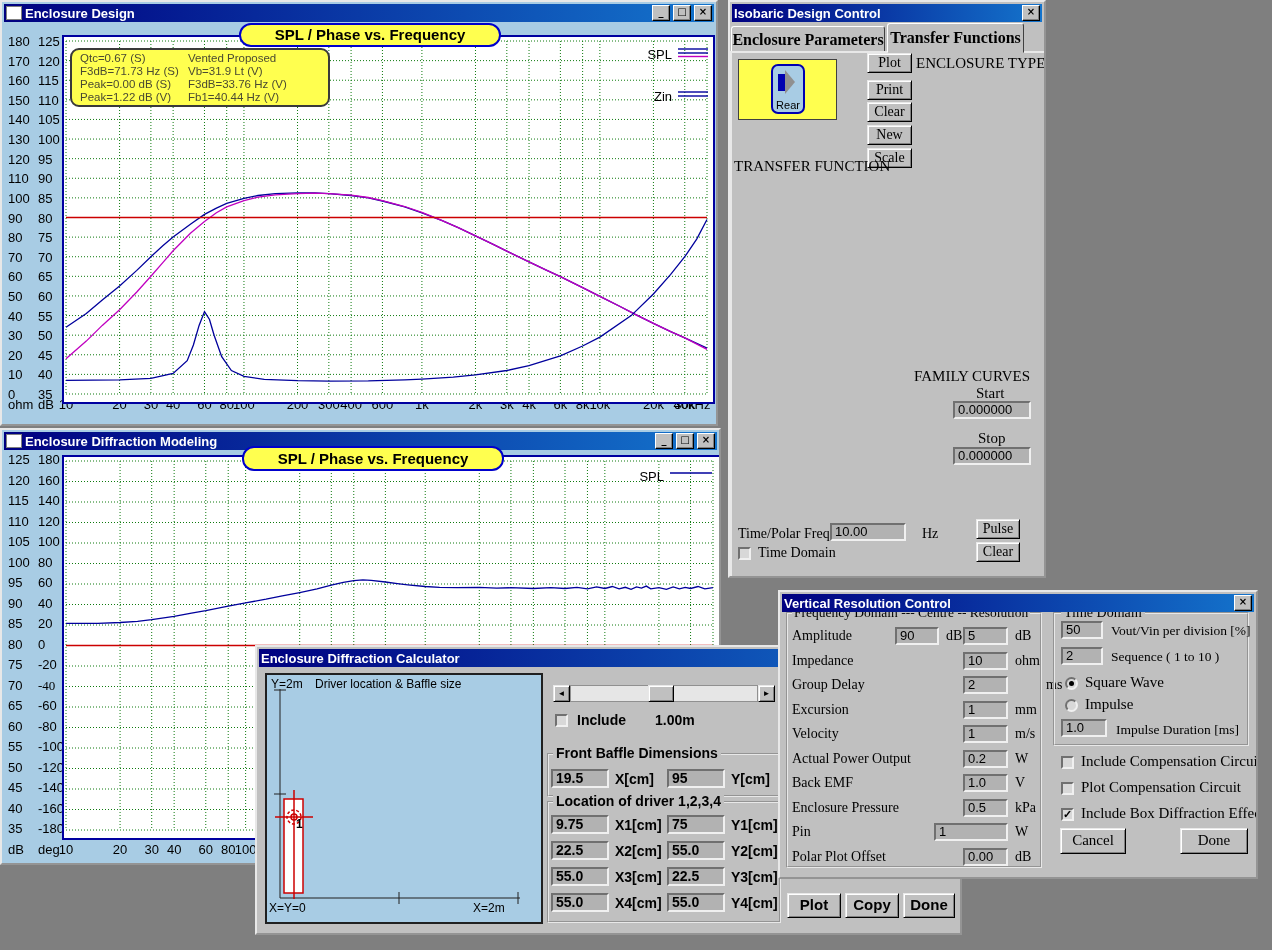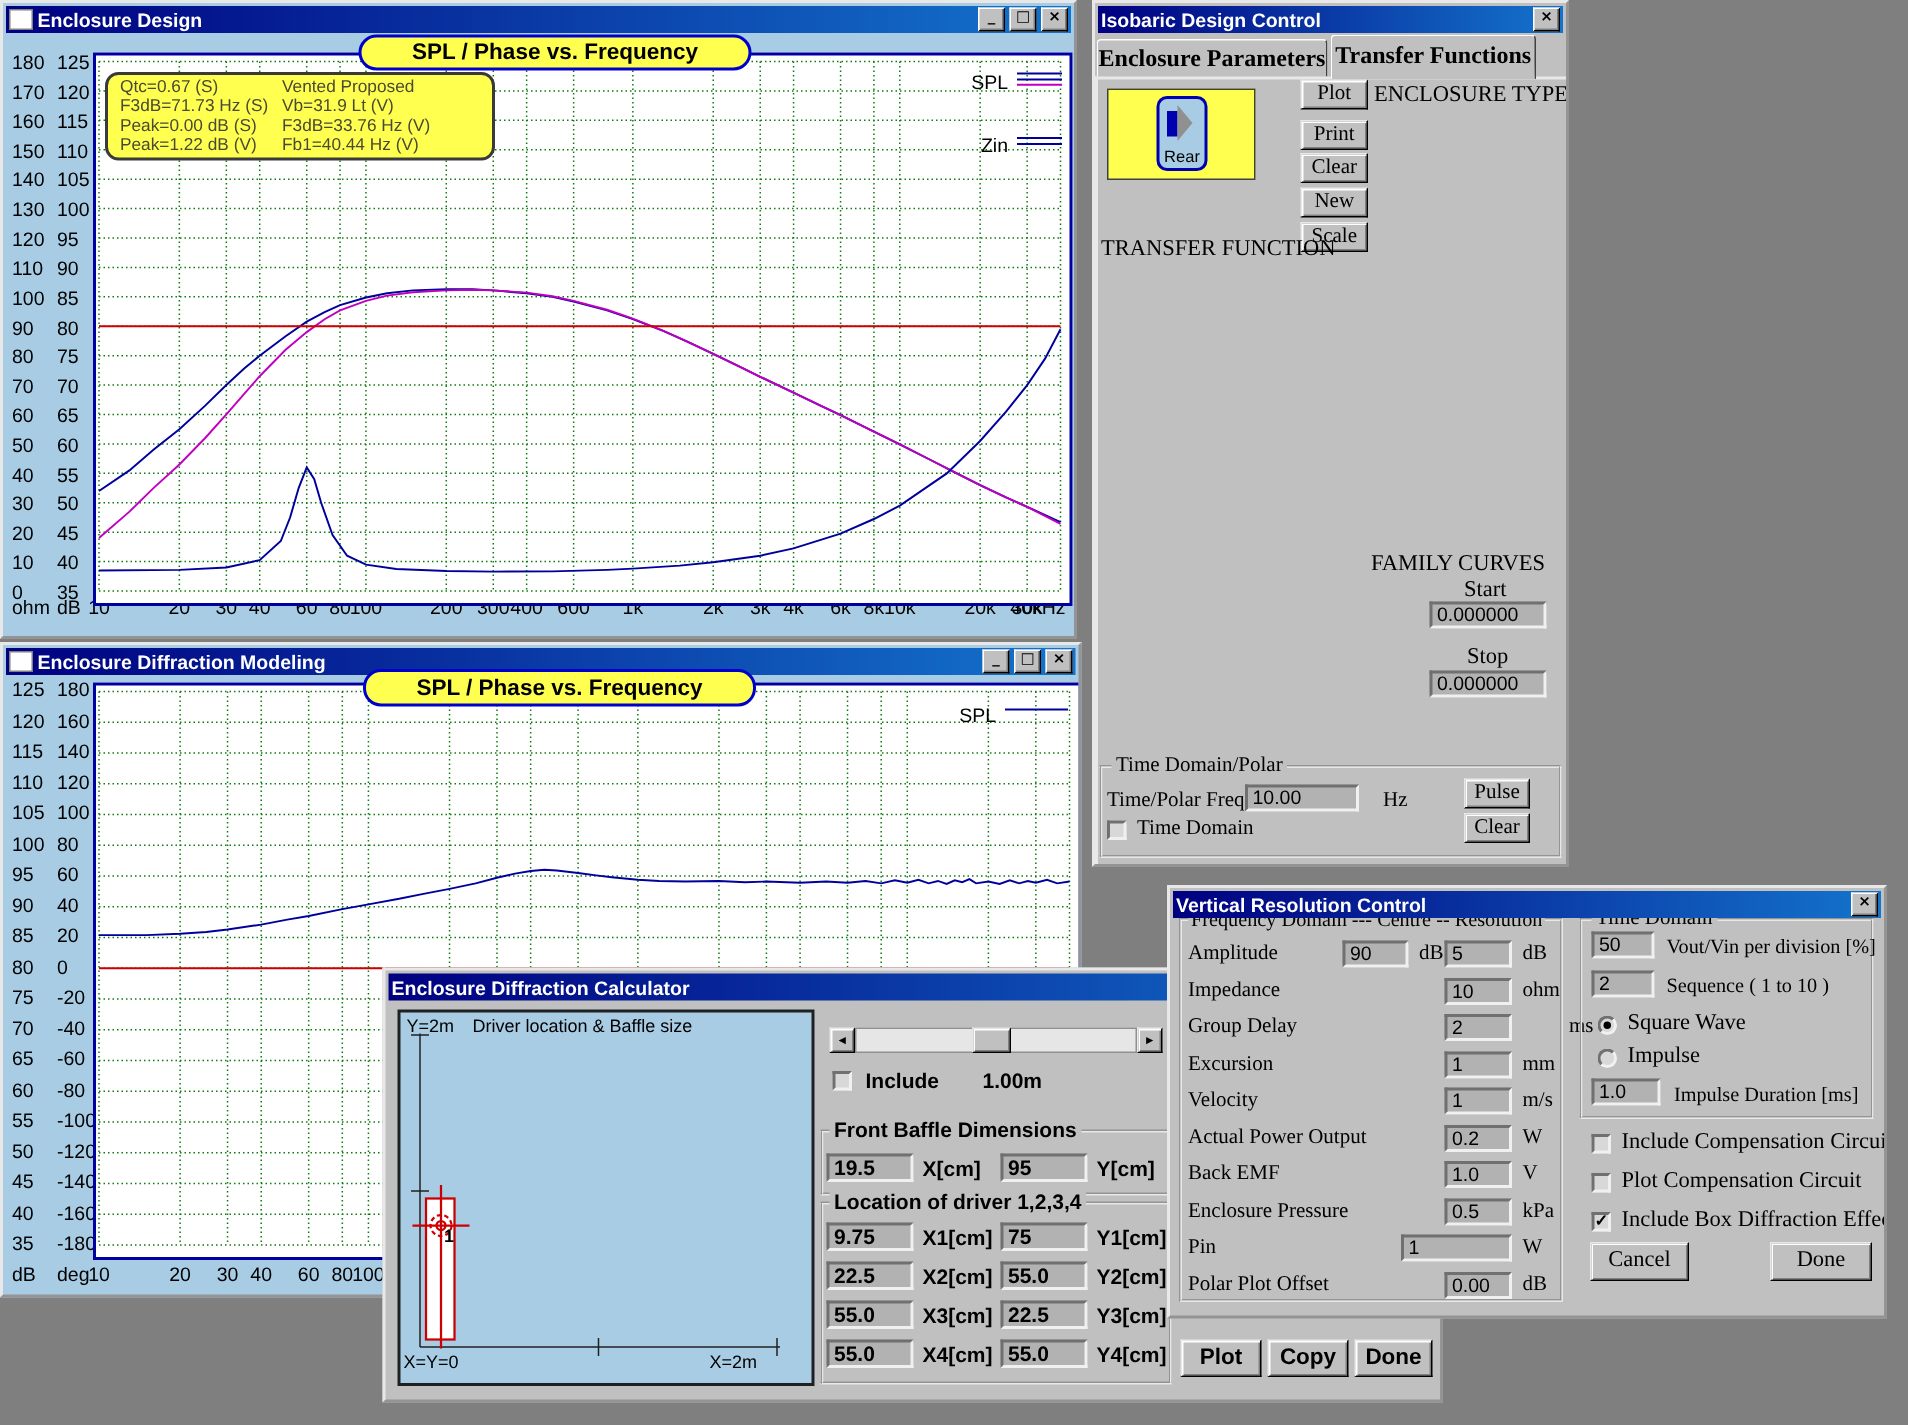--- a/index.html
+++ b/index.html
@@ -214,21 +214,21 @@
       <div class="lbl s13" style="left: 36px; top: 42.5px; width: 30px;">160</div>
       <div class="lbl s13" style="left: 36px; top: 63px; width: 30px;">140</div>
       <div class="lbl s13" style="left: 36px; top: 83.5px; width: 30px;">120</div>
       <div class="lbl s13" style="left: 36px; top: 104px; width: 30px;">100</div>
       <div class="lbl s13" style="left: 36px; top: 124.5px; width: 30px;">80</div>
       <div class="lbl s13" style="left: 36px; top: 145px; width: 30px;">60</div>
       <div class="lbl s13" style="left: 36px; top: 165.5px; width: 30px;">40</div>
       <div class="lbl s13" style="left: 36px; top: 186px; width: 30px;">20</div>
       <div class="lbl s13" style="left: 36px; top: 206.5px; width: 30px;">0</div>
       <div class="lbl s13" style="left: 36px; top: 227px; width: 30px;">-20</div>
-      <div class="lbl s13" style="left: 36px; top: 247.5px; width: 30px;">-40</div>
+      <div class="lbl s13" style="left: 36px; top: 247.5px; width: 30px; font-family: Liberation Serif, serif;">-40</div>
       <div class="lbl s13" style="left: 36px; top: 268px; width: 30px;">-60</div>
       <div class="lbl s13" style="left: 36px; top: 288.5px; width: 30px;">-80</div>
       <div class="lbl s13" style="left: 36px; top: 309px; width: 30px;">-100</div>
       <div class="lbl s13" style="left: 36px; top: 329.5px; width: 30px;">-120</div>
       <div class="lbl s13" style="left: 36px; top: 350px; width: 30px;">-140</div>
       <div class="lbl s13" style="left: 36px; top: 370.5px; width: 30px;">-160</div>
       <div class="lbl s13" style="left: 36px; top: 391px; width: 30px;">-180</div>
       <div class="lbl s13" style="left: 6px; top: 412px;">dB</div>
       <div class="lbl s13" style="left: 36px; top: 412px;">deg</div>
       <div class="lbl s13" style="left: 42px; top: 412px; width: 44px; text-align: center;">10</div>
@@ -405,23 +405,20 @@
       <div class="cb" style="left: 143px; top: 432.6px;"></div>
       <div class="lbl sr15" style="left: 163px; top: 429.6px;">Rear Vb</div>
       <div class="cb" style="left: 143px; top: 450.8px;"></div>
       <div class="lbl sr15" style="left: 163px; top: 447.8px;">Rear Fb</div>
       <div class="cb" style="left: 143px; top: 469px;"></div>
       <div class="lbl sr15" style="left: 163px; top: 466px;">Rear Qb</div>
       <div class="lbl sr15" style="left: 246px; top: 383px; z-index: 3;">Start</div>
       <div class="fld" style="left: 223px; top: 399px; width: 78px; height: 18px; z-index: 3;">0.000000</div>
       <div class="lbl sr15" style="left: 248px; top: 428px; z-index: 3;">Stop</div>
       <div class="fld" style="left: 223px; top: 445px; width: 78px; height: 18px; z-index: 3;">0.000000</div>
-      <div class="grp" style="left: 3px; top: 508px; width: 308px; height: 62px; z-index: 3;">
-        <div class="lbl sr14" style="left: 6px; top: -9px; background: rgb(192, 192, 192); padding: 0px 3px;">Time Domain/Polar</div>
-      </div>
       <div class="lbl sr14" style="left: 8px; top: 524px; z-index: 3;">Time/Polar Freq</div>
       <div class="fld" style="left: 100px; top: 521px; width: 76px; height: 18px; z-index: 3;">10.00</div>
       <div class="lbl sr14" style="left: 192px; top: 524px; z-index: 3;">Hz</div>
       <div class="cb" style="left: 8px; top: 545px; z-index: 3;"></div>
       <div class="lbl sr14" style="left: 28px; top: 543px; z-index: 3;">Time Domain</div>
       <div class="abs btn sr14" style="left: 246px; top: 517px; width: 44px; height: 20px; line-height: 17px; z-index: 3;">Pulse</div>
       <div class="abs btn sr14" style="left: 246px; top: 540px; width: 44px; height: 20px; line-height: 17px; z-index: 3;">Clear</div>
     </div>
 
   <div class="win" id="win5" style="left:255px;top:645px;width:707px;height:290px;z-index:4">

